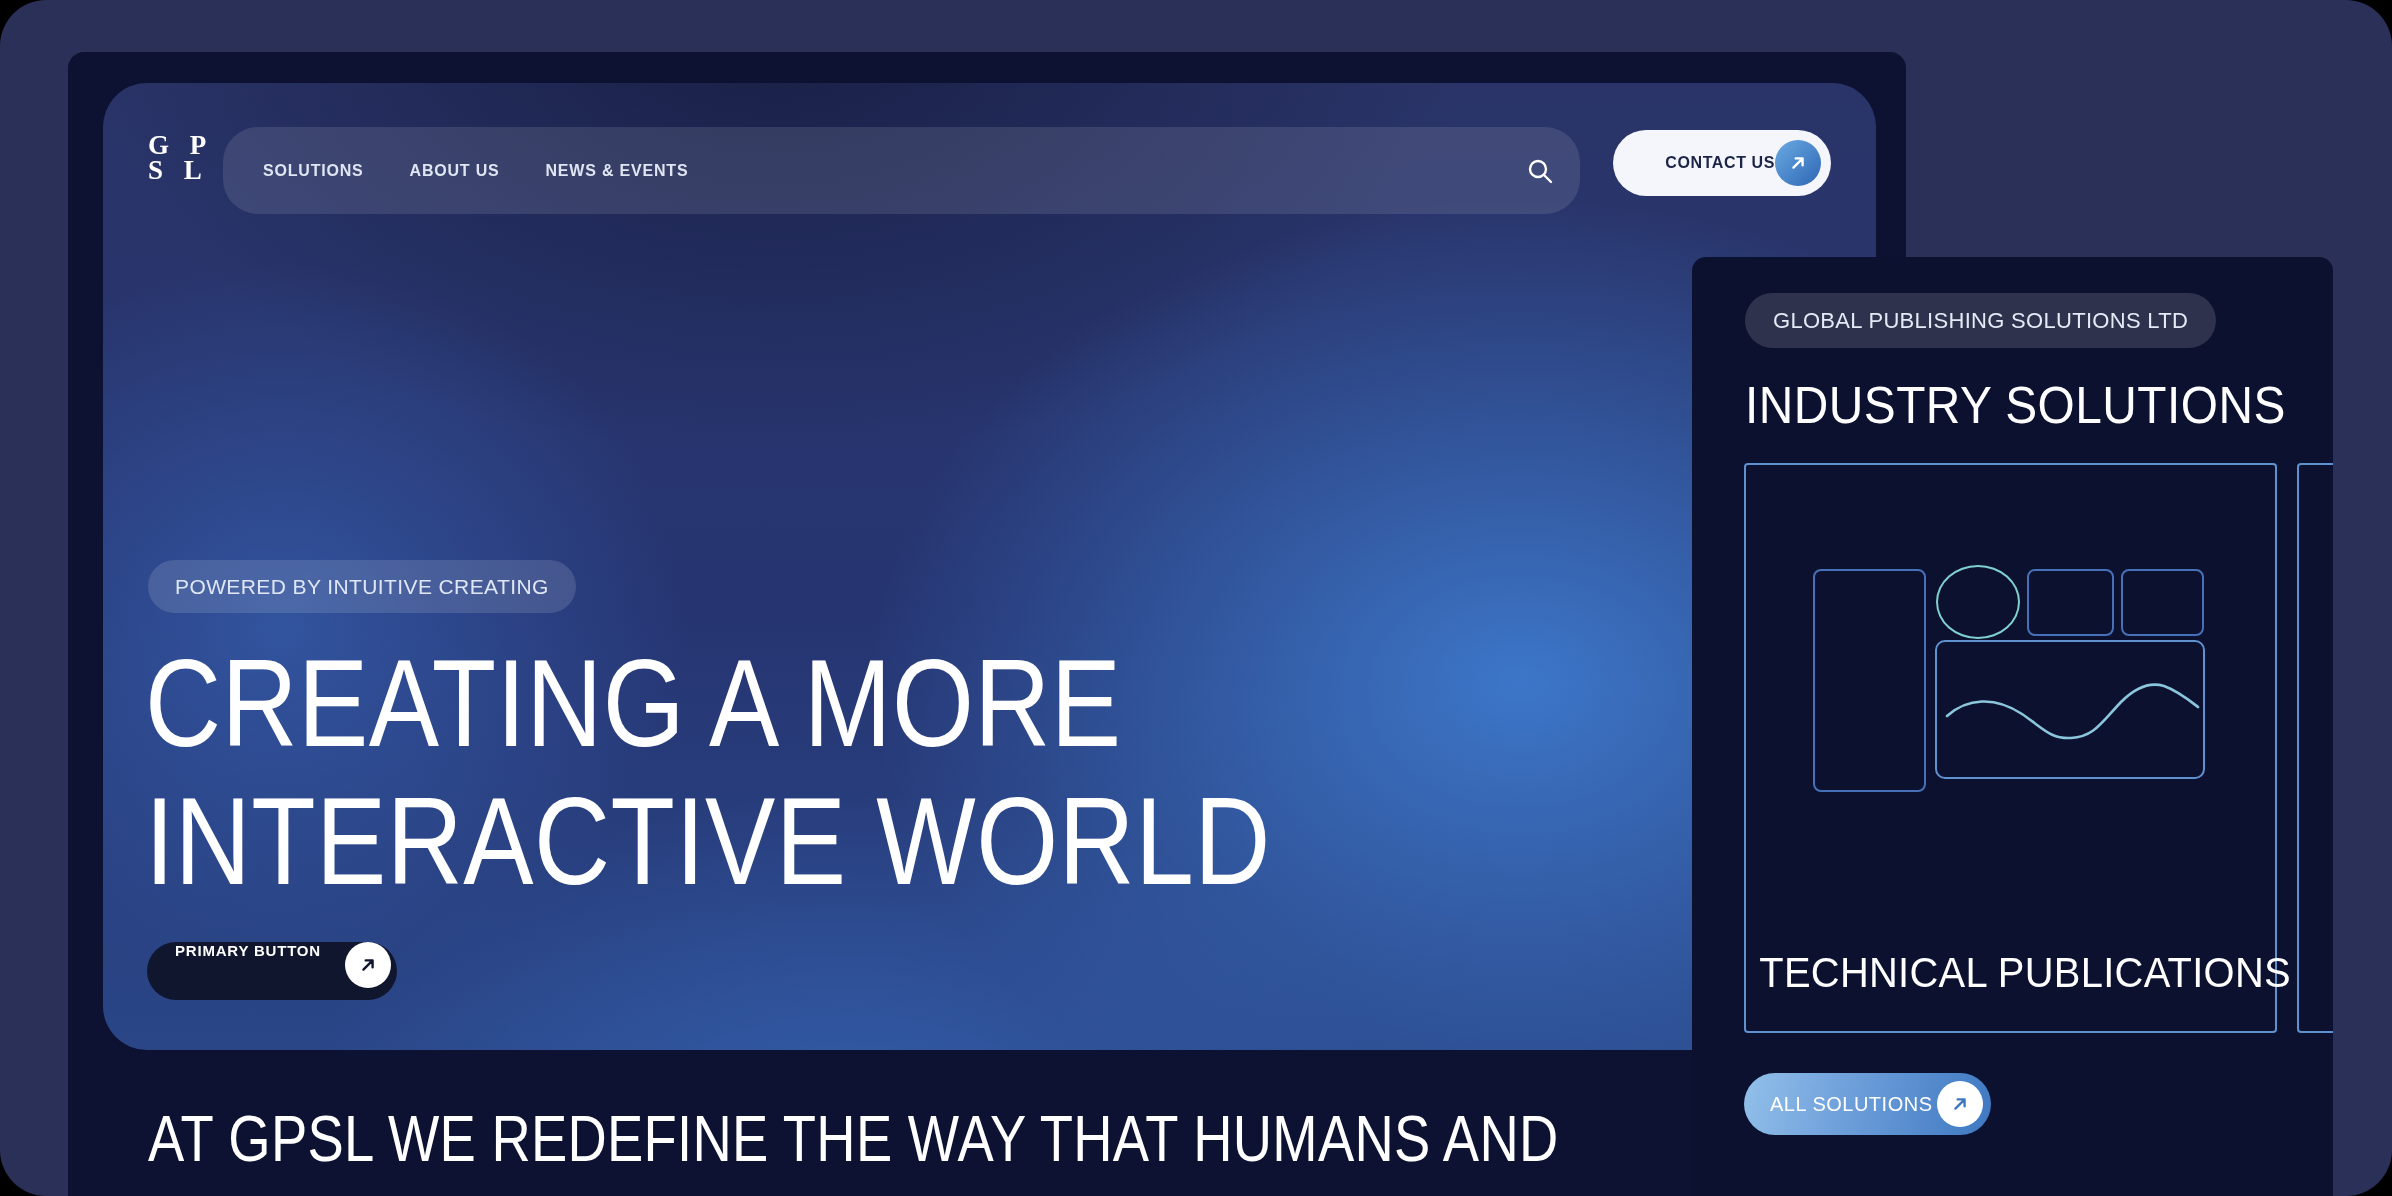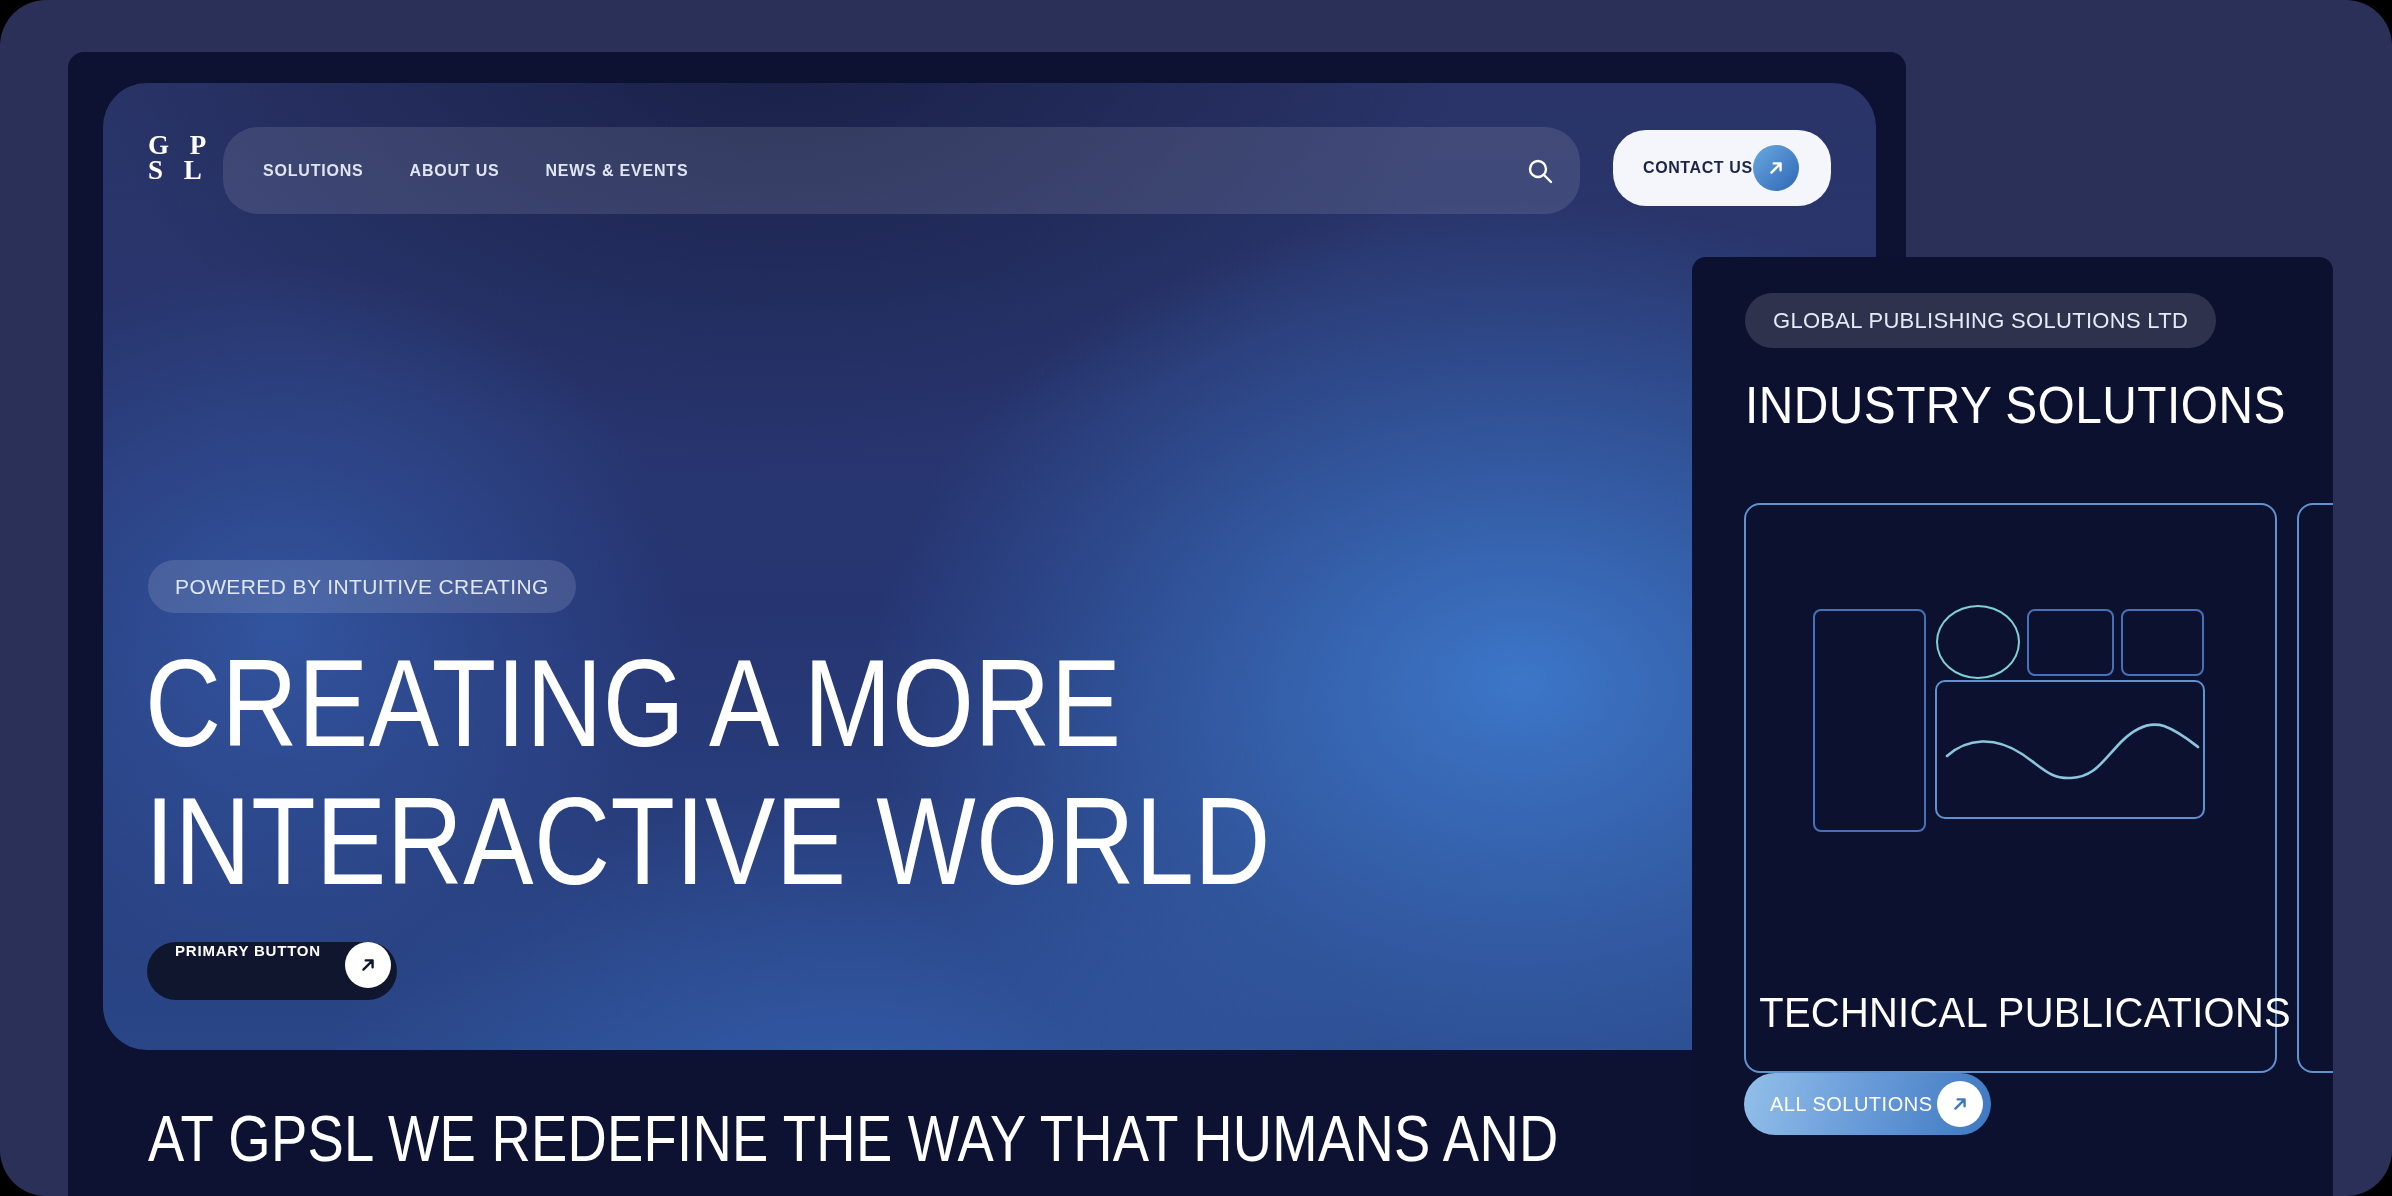--- a/index.html
+++ b/index.html
@@ -20,22 +20,22 @@
       linear-gradient(180deg,#2a3468 0%,#263572 55%,#2a4687 100%);}
 
   .logo{position:absolute;left:45px;top:50px;color:#fff;font-family:Liberation Serif, serif;
     font-weight:700;font-size:27px;line-height:25px;letter-spacing:7px;white-space:pre;}
 
   .nav-pill{position:absolute;left:120px;top:44px;width:1357px;height:87px;border-radius:35px;
     background:rgba(255,255,255,0.11);display:flex;align-items:center;padding-left:40px;box-sizing:border-box;}
   .nav-link{color:#dfe5f2;font-size:16px;font-weight:700;letter-spacing:0.8px;margin-right:46px;cursor:pointer;}
   .search{position:absolute;right:26px;top:50%;transform:translateY(-50%);width:28px;height:28px;cursor:pointer;}
 
-  .contact-btn{position:absolute;left:1510px;top:47px;width:218px;height:76px;border-radius:33px;background:#f4f6fb;
-    display:flex;align-items:center;box-sizing:border-box;padding:0 10px 0 30px;cursor:pointer;justify-content:flex-start;}
+  .contact-btn{position:absolute;left:1510px;top:47px;width:218px;height:66px;border-radius:33px;background:#f4f6fb;
+    display:flex;align-items:center;box-sizing:border-box;padding:0 10px 0 30px;cursor:pointer;justify-content:flex-end;}
   .contact-btn .lbl{color:#1c2547;font-size:16px;font-weight:700;letter-spacing:0.6px;}
   .circle{width:46px;height:46px;border-radius:50%;display:flex;align-items:center;justify-content:center;flex:none;}
   .circle.blue{background:linear-gradient(135deg,#6aaae2 0%,#2e66b4 100%);}
   .circle.white{background:#fff;}
 
   .hero-badge{position:absolute;left:45px;top:477px;height:53px;border-radius:27px;background:rgba(255,255,255,0.13);
     display:inline-flex;align-items:center;padding:0 27px;color:#dfe7f6;font-size:21px;font-weight:500;letter-spacing:0.4px;}
 
   .hero-title{position:absolute;left:42px;top:552px;margin:0;color:#fff;font-weight:300;
     font-size:124px;line-height:1.11;letter-spacing:0.5px;transform:scaleX(0.85);transform-origin:left top;white-space:nowrap;}
@@ -50,22 +50,22 @@
 
   
   .side-panel{position:absolute;left:1692px;top:257px;width:641px;height:1000px;background:#0c1130;
     border-radius:14px;overflow:hidden;}
   .panel-badge{position:absolute;left:53px;top:36px;height:55px;border-radius:28px;background:rgba(255,255,255,0.14);
     display:inline-flex;align-items:center;padding:0 28px;color:#e4eaf6;font-size:22px;font-weight:500;letter-spacing:0.3px;}
   .panel-title{position:absolute;left:53px;top:118px;margin:0;color:#fff;font-weight:400;font-size:52px;
     letter-spacing:0.5px;transform:scaleX(0.92);transform-origin:left top;white-space:nowrap;}
 
   .cards{position:absolute;left:52px;top:206px;display:flex;gap:20px;}
-  .sol-card{position:relative;width:533px;height:570px;border-radius:16px;border:2px solid #5f92cf;
-    box-sizing:border-box;flex:none;cursor:pointer;margin-top:40px;}
+  .sol-card{position:relative;width:533px;height:570px;border-radius:4px;border:2px solid #5f92cf;
+    box-sizing:border-box;flex:none;cursor:pointer;}
   .sol-card.partial{width:400px;}
   .shape{position:absolute;box-sizing:border-box;}
   .tall-rect{left:67px;top:104px;width:113px;height:223px;border:2px solid #4671b8;border-radius:8px;}
   .wf-ellipse{left:190px;top:100px;width:84px;height:74px;border:2px solid #7fd0cf;border-radius:50%;}
   .sq1{left:281px;top:104px;width:87px;height:67px;border:2px solid #4671b8;border-radius:8px;}
   .sq2{left:375px;top:104px;width:83px;height:67px;border:2px solid #4671b8;border-radius:8px;}
   .big-rect{left:189px;top:175px;width:270px;height:139px;border:2px solid #5f92cf;border-radius:10px;}
   .card-label{position:absolute;left:0;bottom:34px;width:100%;text-align:center;color:#fff;font-size:42px;
     font-weight:400;letter-spacing:0.3px;transform:scaleX(0.95);white-space:nowrap;}
 

